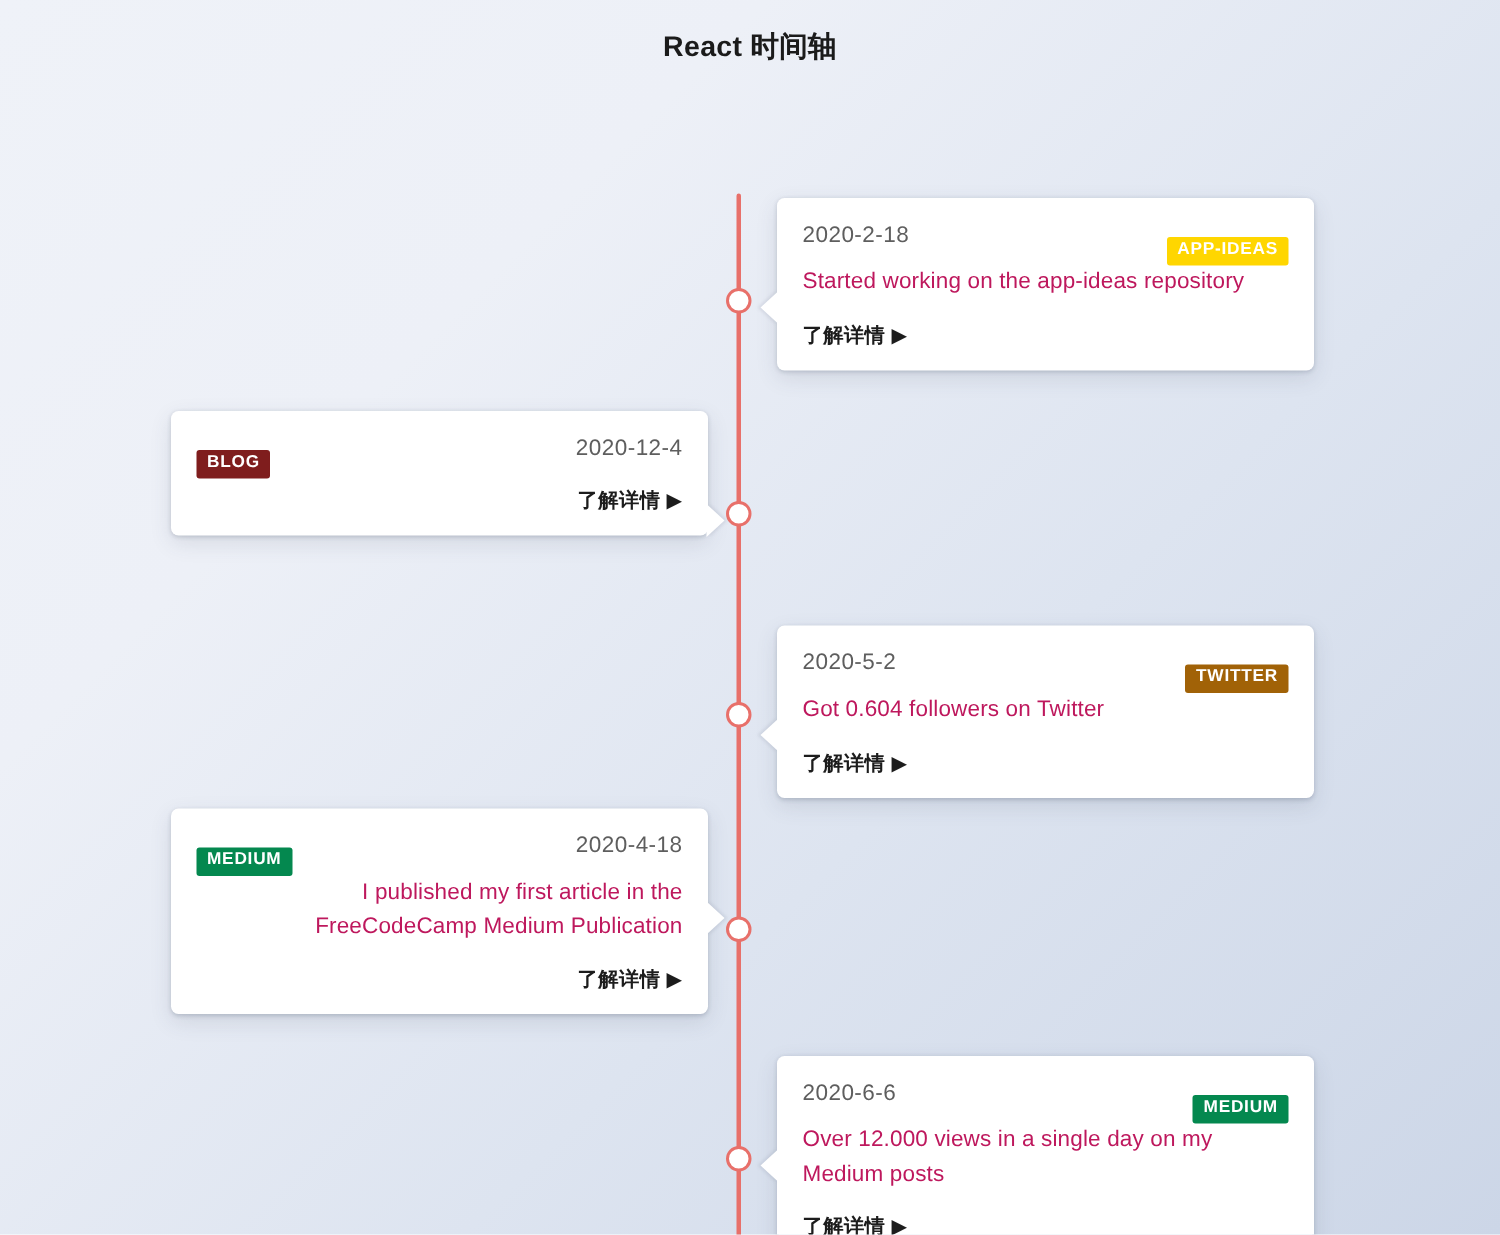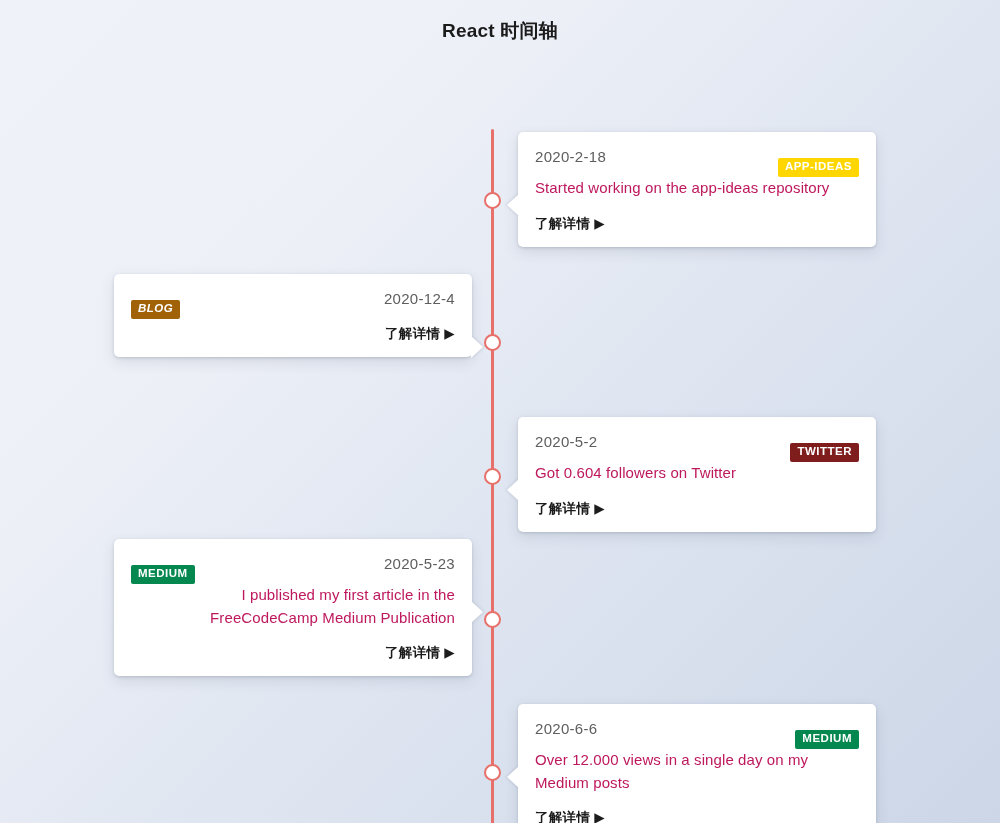--- a/index.html
+++ b/index.html
@@ -163,47 +163,47 @@
       <p class="card-text">Started working on the app-ideas repository</p>
       <a class="card-link" href="#">了解详情 ▶</a>
     </div>
   </div>
 
   <div class="timeline-item" style="top:0">
     <div class="marker" style="top: 290px; border-color: rgb(232, 112, 106);"></div>
     <div class="card left" style="top:230px">
       <span class="tail"></span>
       <div class="card-head">
-        <span class="badge" style="background: #a16207; font-style: italic;">BLOG</span>
+        <span class="badge" style="background: #7f1d1d;">BLOG</span>
         <span class="card-date">2020-12-4</span>
       </div>
       <a class="card-link" href="#">了解详情 ▶</a>
     </div>
   </div>
 
   <div class="timeline-item" style="top:0">
     <div class="marker" style="top: 424px; border-color: rgb(232, 112, 106);"></div>
     <div class="card right" style="top:373px">
       <span class="tail"></span>
       <div class="card-head">
         <span class="card-date">2020-5-2</span>
-        <span class="badge" style="background: #7f1d1d;">TWITTER</span>
+        <span class="badge" style="background: #a16207;">TWITTER</span>
       </div>
       <p class="card-text">Got 0.604 followers on Twitter</p>
       <a class="card-link" href="#">了解详情 ▶</a>
     </div>
   </div>
 
   <div class="timeline-item" style="top:0">
     <div class="marker" style="top: 567px; border-color: rgb(232, 112, 106);"></div>
     <div class="card left" style="top:495px">
       <span class="tail"></span>
       <div class="card-head">
         <span class="badge" style="background: rgb(4, 136, 79);">MEDIUM</span>
-        <span class="card-date">2020-5-23</span>
+        <span class="card-date">2020-4-18</span>
       </div>
       <p class="card-text">I published my first article in the FreeCodeCamp Medium Publication</p>
       <a class="card-link" href="#">了解详情 ▶</a>
     </div>
   </div>
 
   <div class="timeline-item" style="top:0">
     <div class="marker" style="top: 720px; border-color: rgb(232, 112, 106);"></div>
     <div class="card right" style="top:660px">
       <span class="tail"></span>

